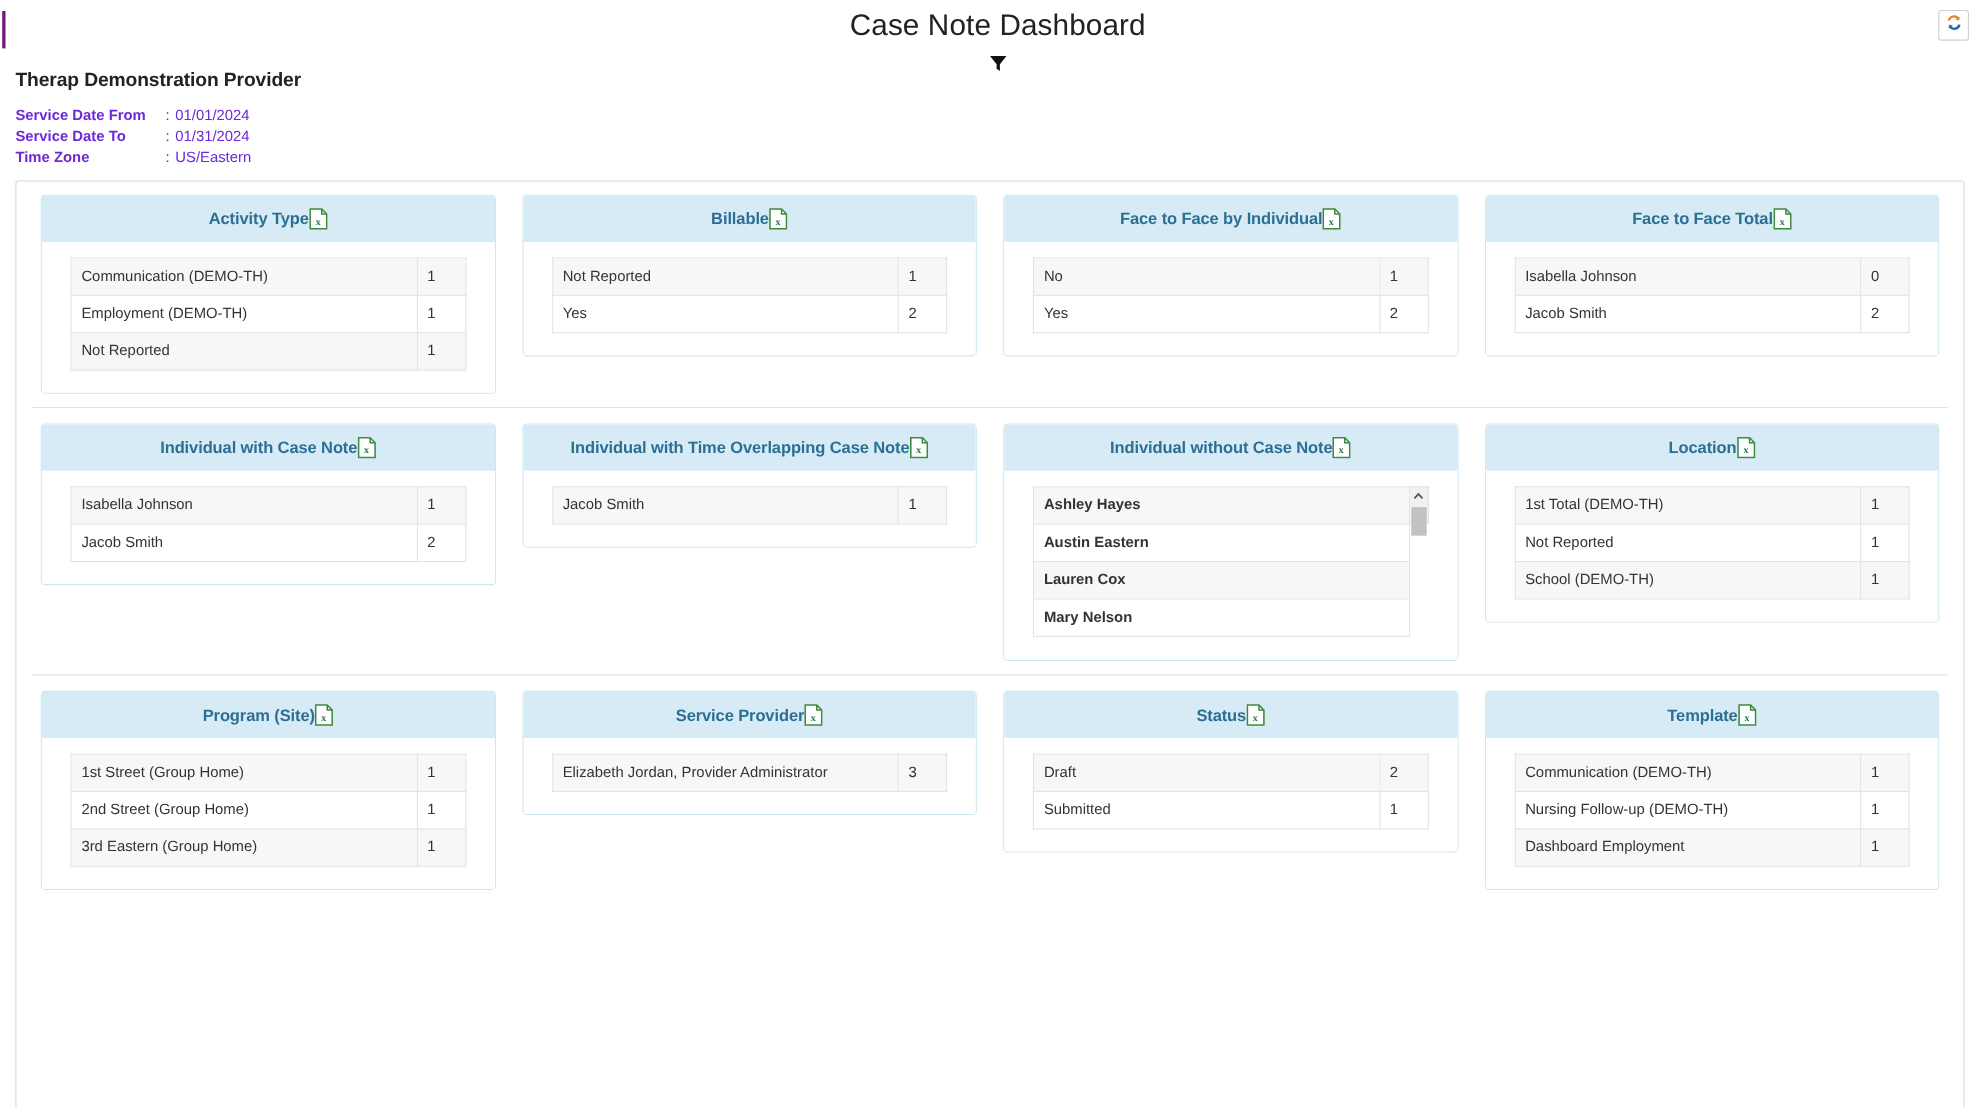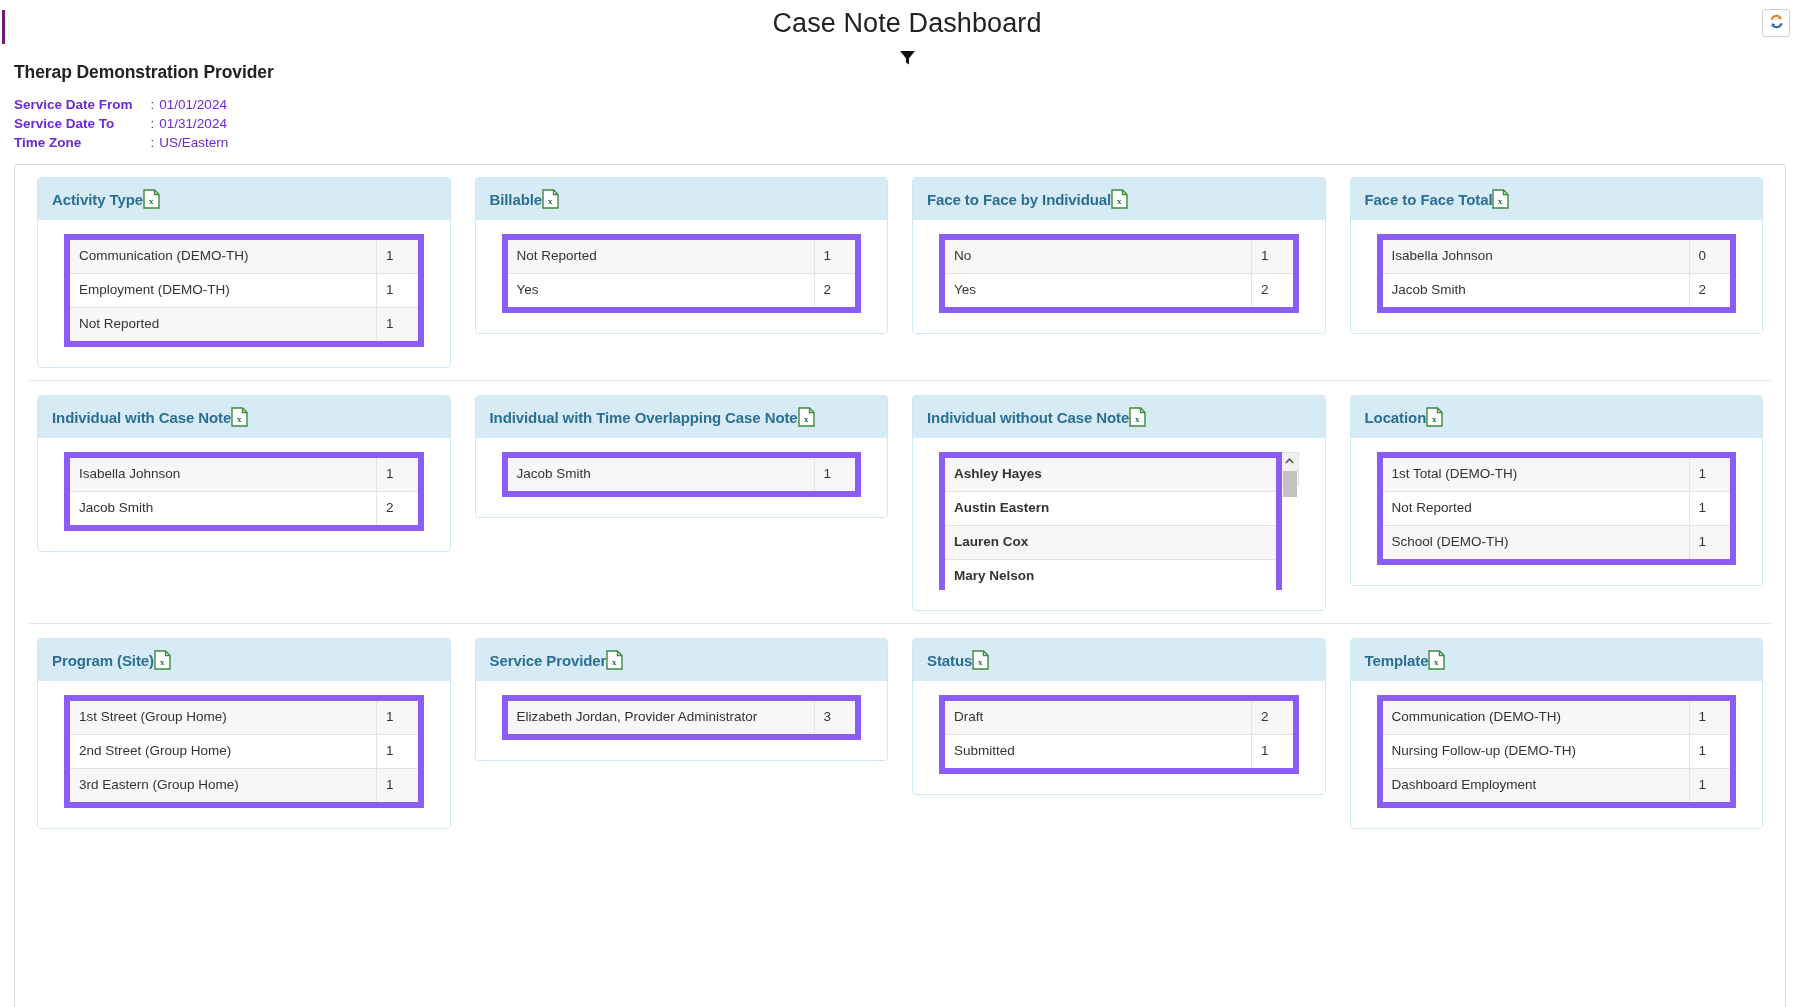--- a/index.html
+++ b/index.html
@@ -115,21 +115,21 @@
     border: 1px solid #cfe7f1;
     border-radius: 4px;
     background: #ffffff;
     overflow: hidden;
   }
   .card-header {
     background: #d6ebf5;
     padding: 11px 14px 11px 14px;
     display: flex;
     align-items: center;
-    justify-content: flex-start;
+    justify-content: center;
     min-height: 42px;
   }
   .card-title {
     font-size: 15px;
     font-weight: bold;
     color: #2c6f93;
     letter-spacing: -0.1px;
     white-space: nowrap;
   }
   .excel-icon {
@@ -141,21 +141,21 @@
   }
   .card-body {
     padding: 14px 26px 20px 26px;
     background: #ffffff;
   }
 
   
   table.data-table {
     width: 100%;
     border-collapse: collapse;
-    border: 6px solid #8b5cf6;
+    border: 1px solid #8b5cf6;
     font-size: 13.5px;
   }
   table.data-table td {
     padding: 8px 9px;
     border: 1px solid #e3e3e3;
     color: #333;
     line-height: 1.25;
     white-space: nowrap;
     overflow: hidden;
     text-overflow: ellipsis;

